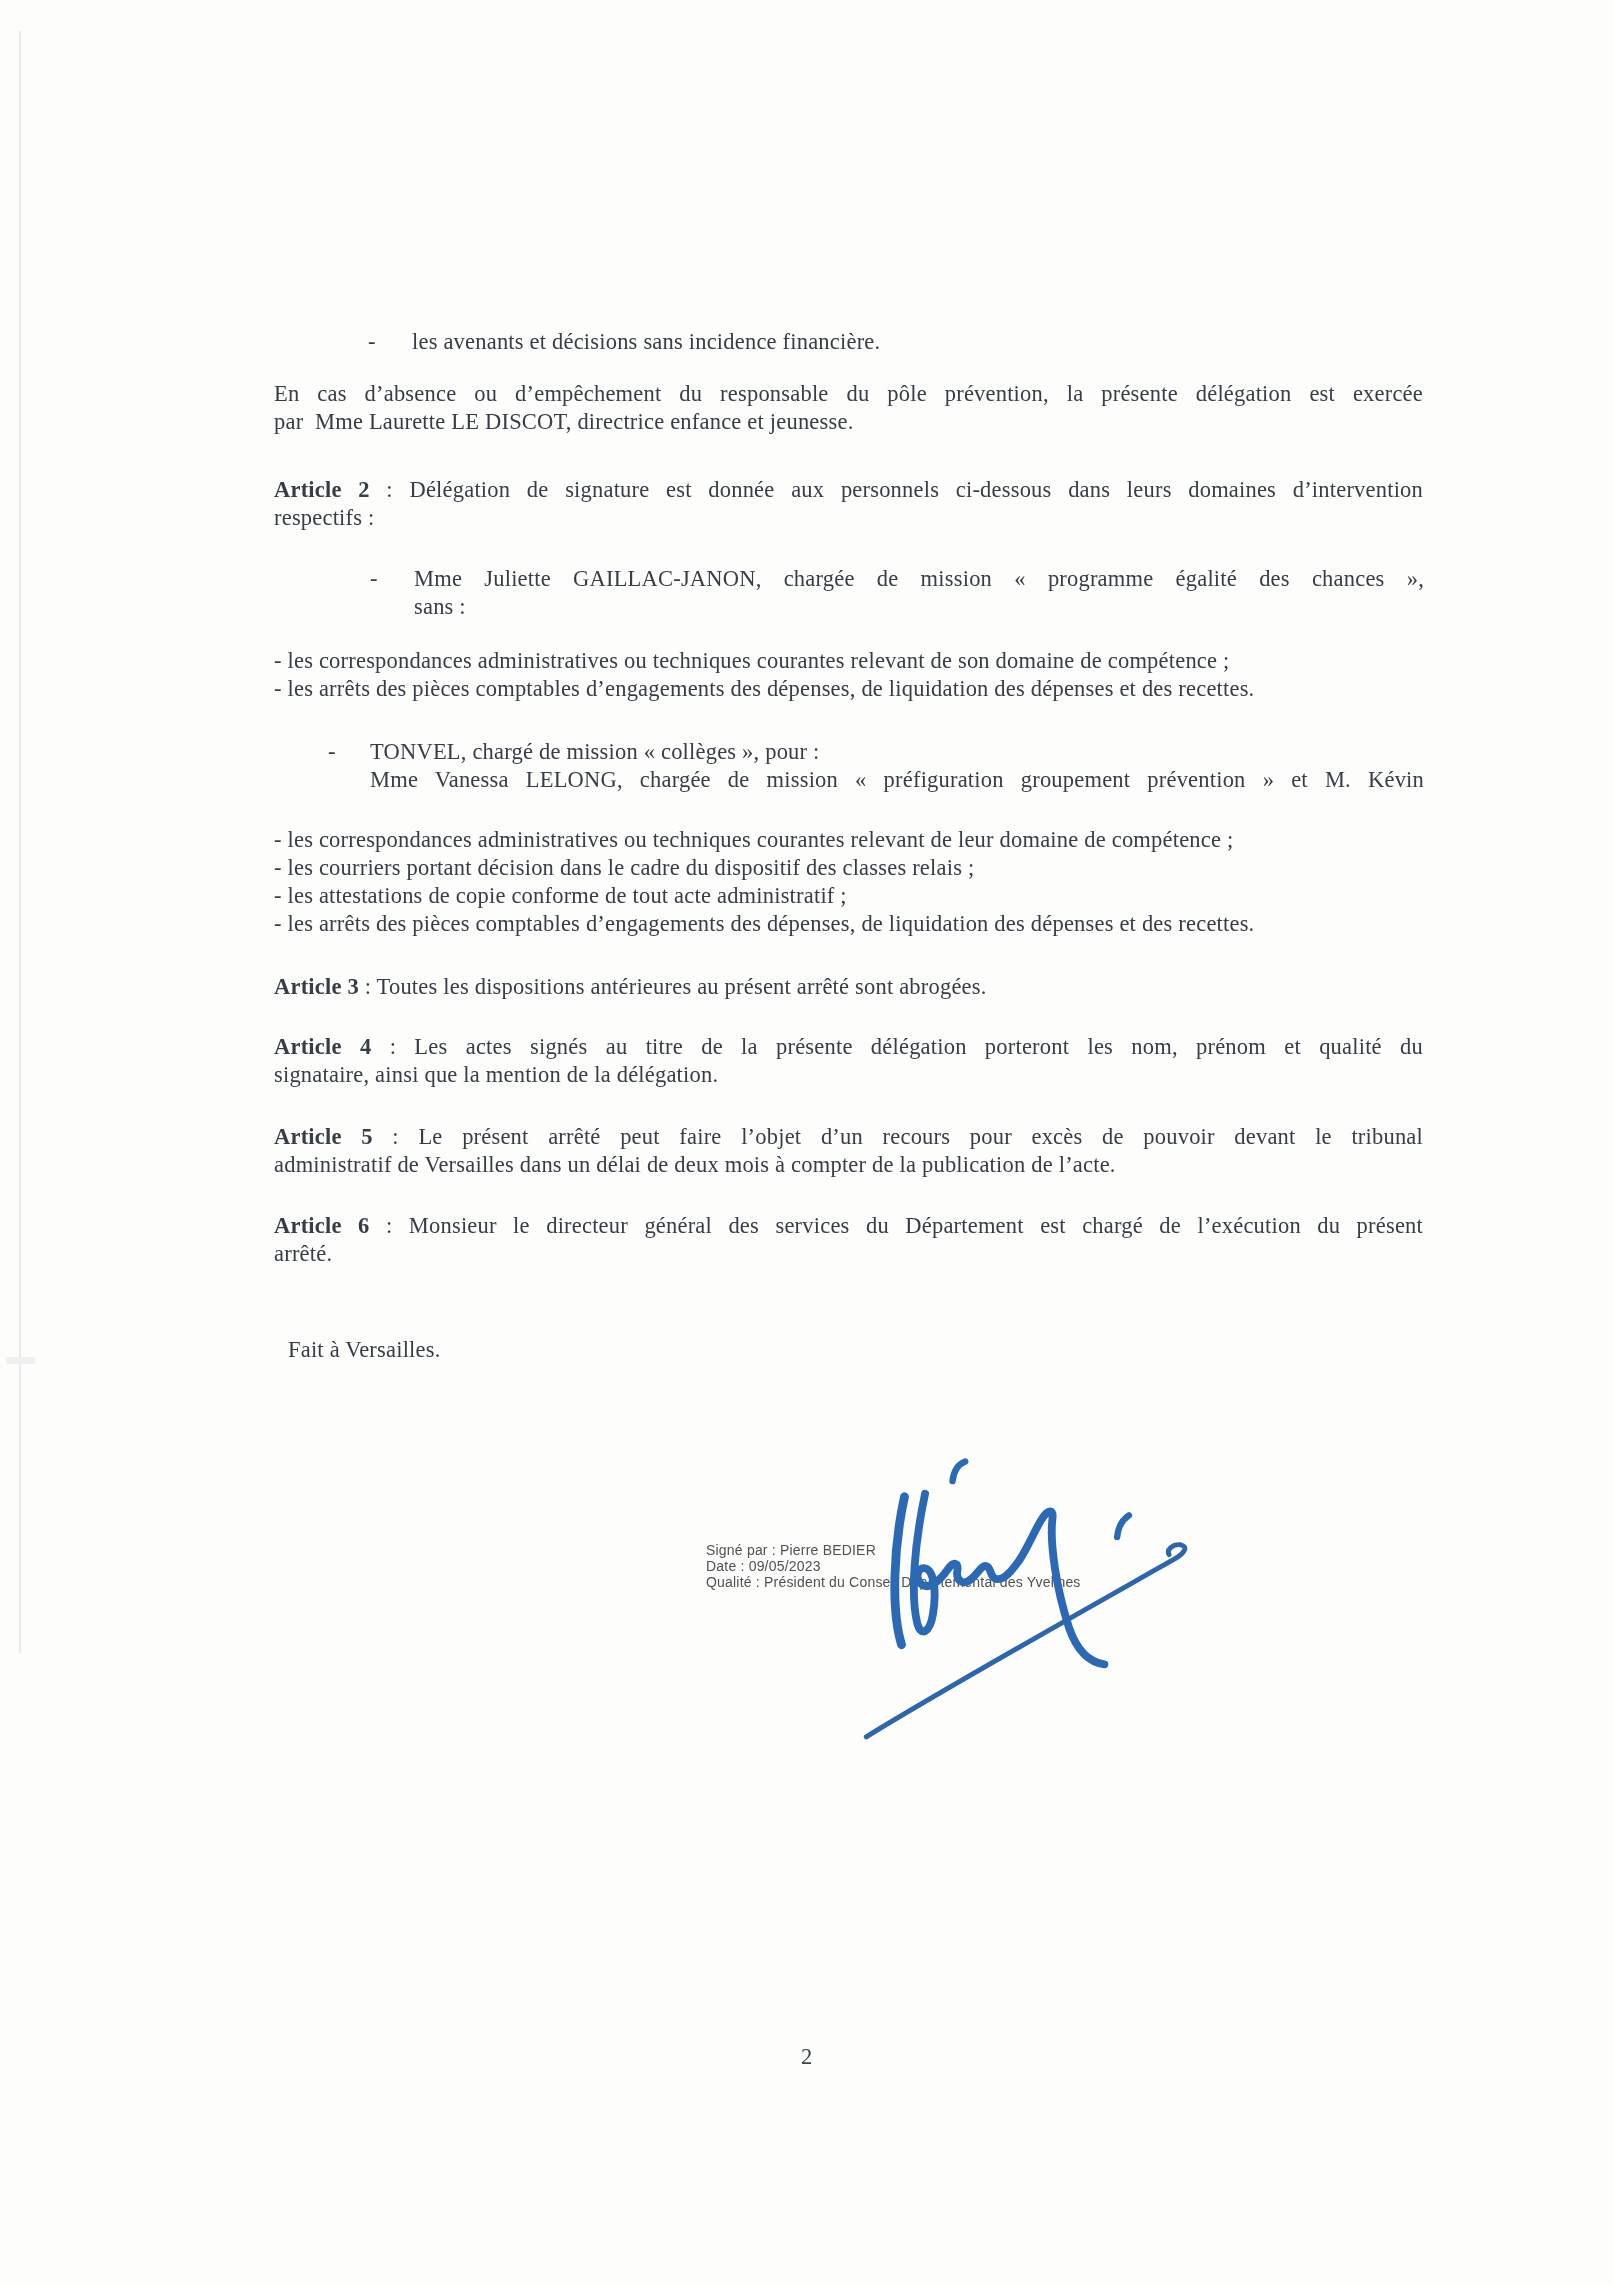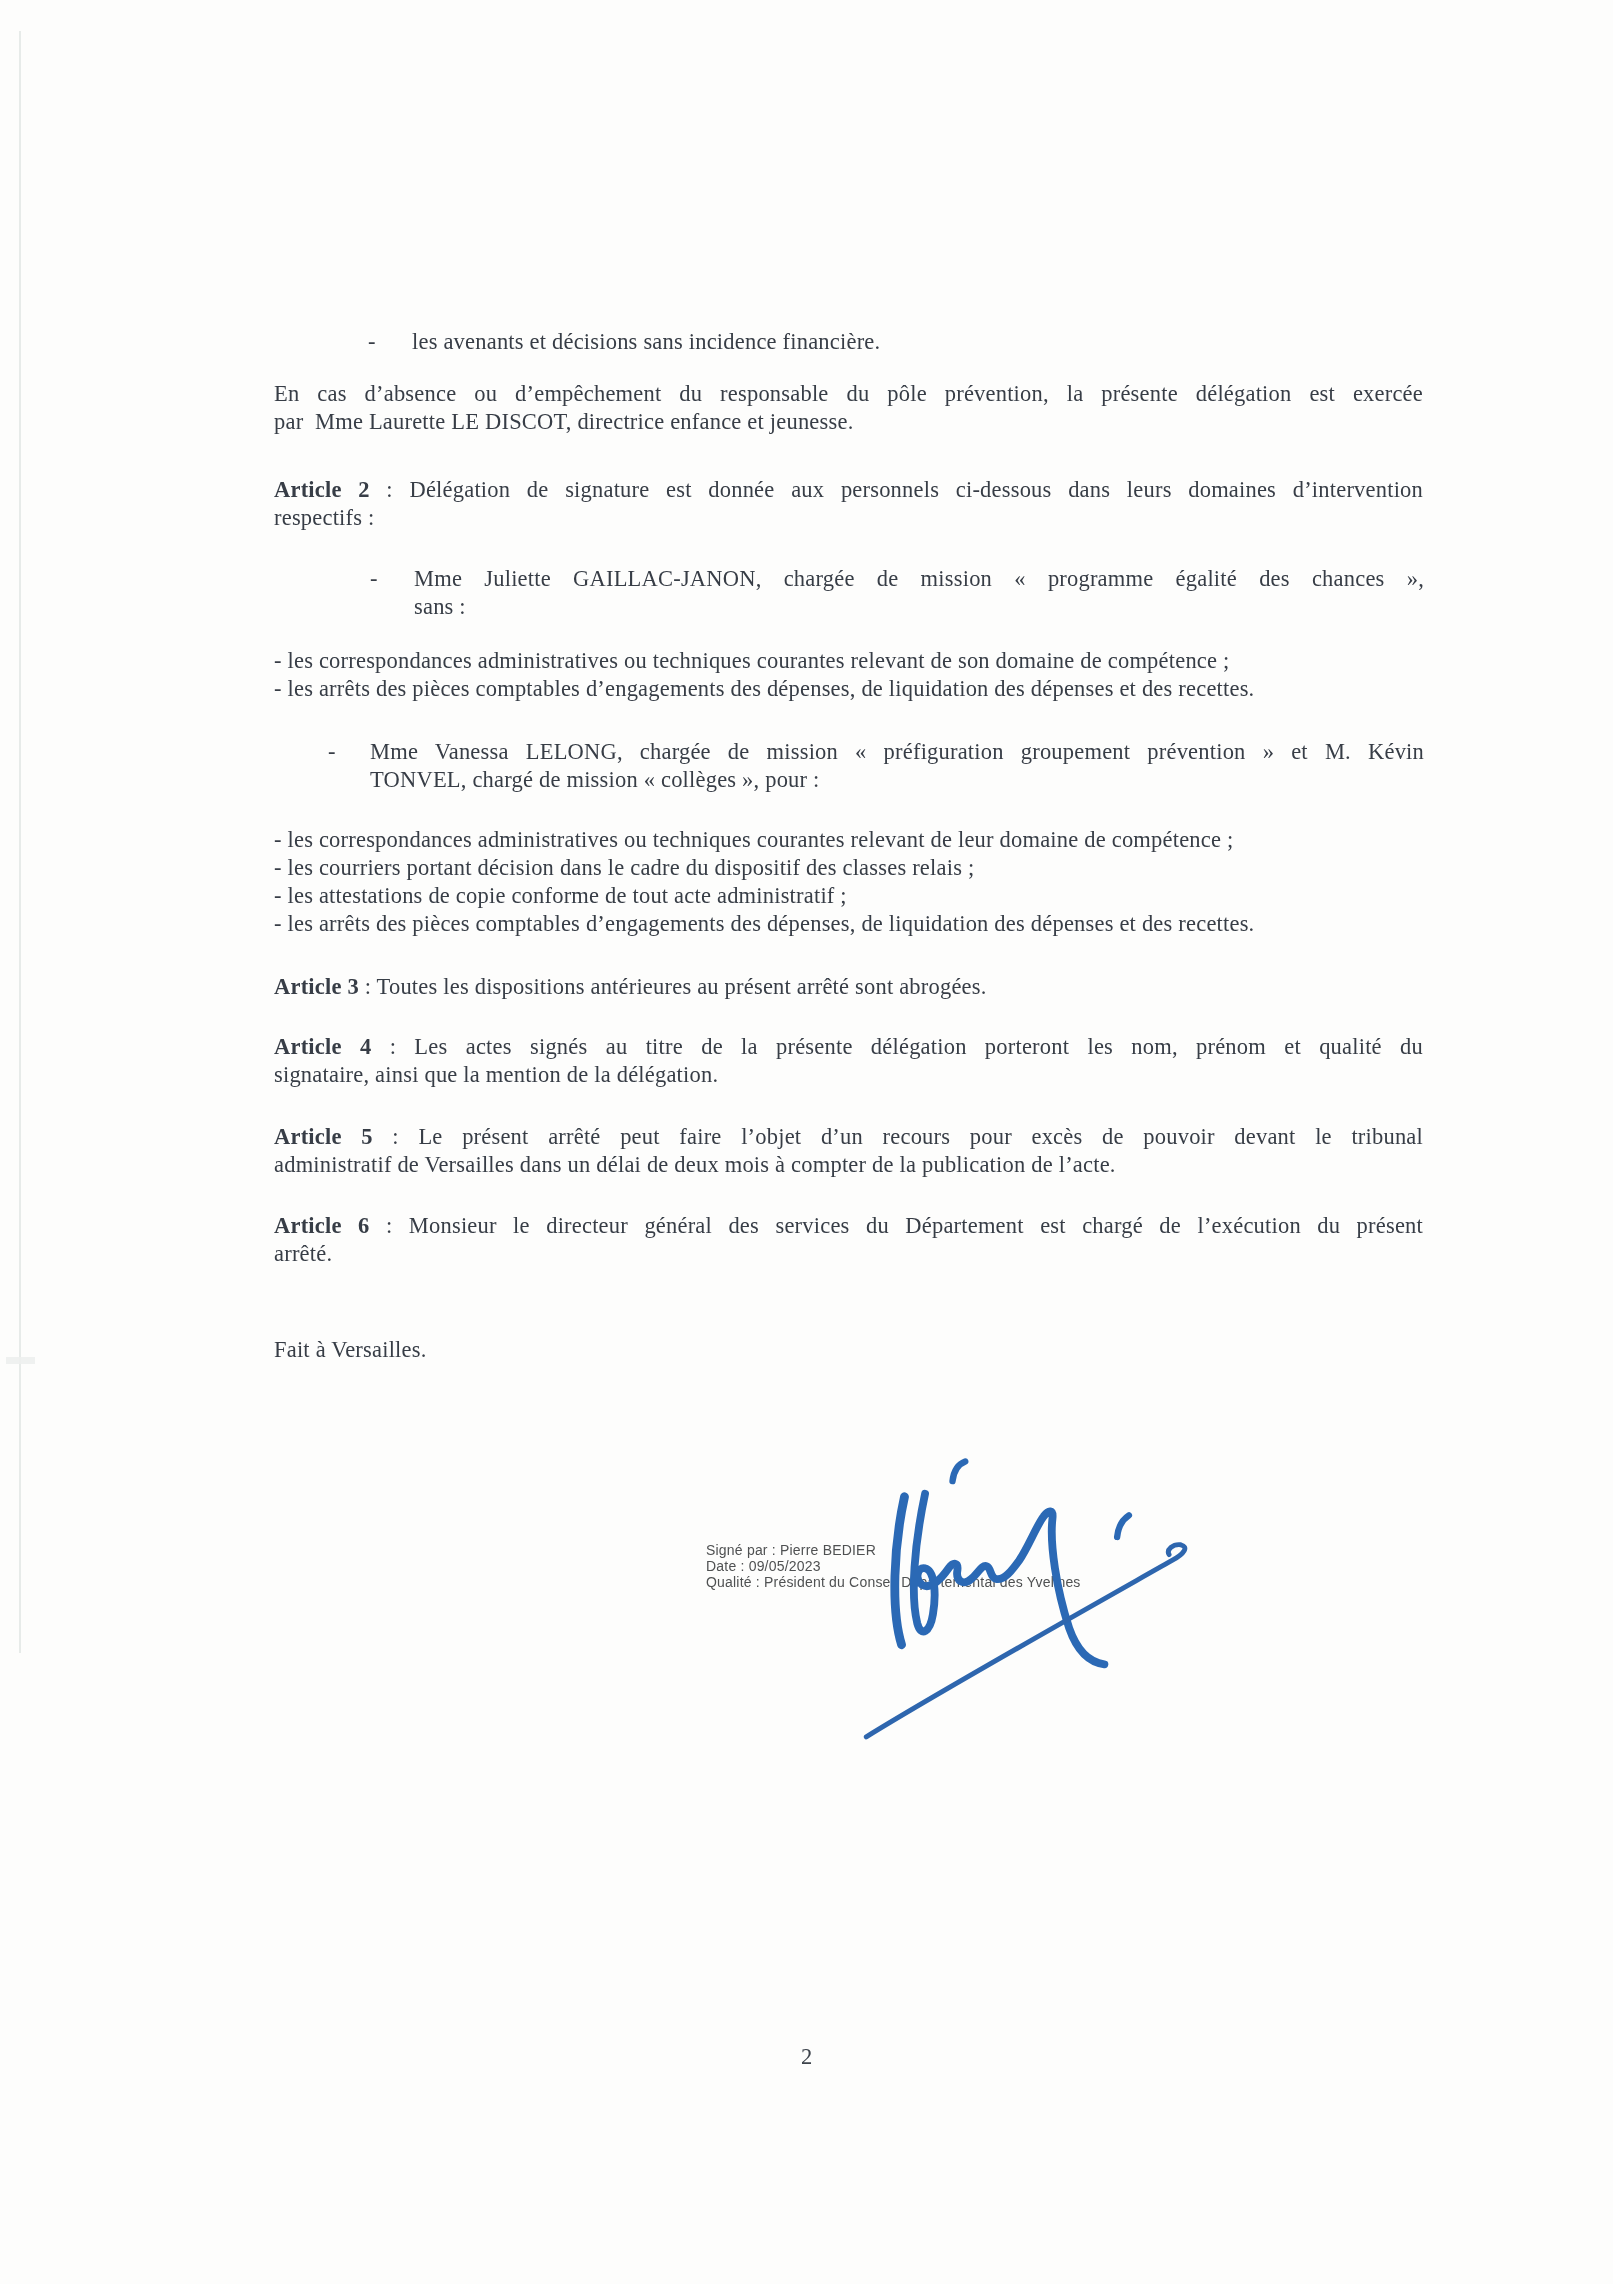--- a/index.html
+++ b/index.html
@@ -81,22 +81,22 @@
     <span class="line nw">sans :</span>
   </div>
 
   <div class="t" style="left:274px;top:647px;width:1176px;">
     <span class="line nw">- les correspondances administratives ou techniques courantes relevant de son domaine de compétence ;</span>
     <span class="line nw">- les arrêts des pièces comptables d’engagements des dépenses, de liquidation des dépenses et des recettes.</span>
   </div>
 
   <span class="dash" style="left:328px;top:738px;">-</span>
   <div class="t" style="left:370px;top:738px;width:1054px;">
+    <span class="line nw">TONVEL, chargé de mission «&nbsp;collèges&nbsp;», pour :</span>
     <span class="line just">Mme Vanessa LELONG, chargée de mission «&nbsp;préfiguration groupement prévention&nbsp;» et M. Kévin</span>
-    <span class="line nw">TONVEL, chargé de mission «&nbsp;collèges&nbsp;», pour :</span>
   </div>
 
   <div class="t" style="left:274px;top:826px;width:1176px;">
     <span class="line nw">- les correspondances administratives ou techniques courantes relevant de leur domaine de compétence ;</span>
     <span class="line nw">- les courriers portant décision dans le cadre du dispositif des classes relais ;</span>
     <span class="line nw">- les attestations de copie conforme de tout acte administratif ;</span>
     <span class="line nw">- les arrêts des pièces comptables d’engagements des dépenses, de liquidation des dépenses et des recettes.</span>
   </div>
 
   <div class="t nw" style="left:274px;top:973px;">
@@ -111,21 +111,21 @@
   <div class="t" style="left:274px;top:1123px;width:1149px;">
     <span class="line just"><span class="b">Article 5</span><span>&nbsp;: Le présent arrêté peut faire l’objet d’un recours pour excès de pouvoir devant le tribunal</span></span>
     <span class="line nw">administratif de Versailles dans un délai de deux mois à compter de la publication de l’acte.</span>
   </div>
 
   <div class="t" style="left:274px;top:1212px;width:1149px;">
     <span class="line just"><span class="b">Article 6</span><span>&nbsp;: Monsieur le directeur général des services du Département est chargé de l’exécution du présent</span></span>
     <span class="line nw">arrêté.</span>
   </div>
 
-  <div class="t nw" style="left:274px;top:1336px;">Fait à Versailles.</div>
+  <div class="t nw" style="left:288px;top:1336px;">Fait à Versailles.</div>
 
   <div class="sigtext" style="left:706px;top:1542px;">
     <span class="line">Signé par : Pierre BEDIER</span>
     <span class="line">Date : 09/05/2023</span>
     <span class="line">Qualité : Président du Conseil Départemental des Yvelines</span>
   </div>
 
   <svg class="sig-svg" width="1613" height="2285" viewBox="0 0 1646 2331">
     <g fill="none" stroke="#2b69b5" stroke-linecap="round" stroke-linejoin="round">
       <path stroke-width="6.5" d="M 972 1511 C 973 1502 977 1494 985 1491"></path>

